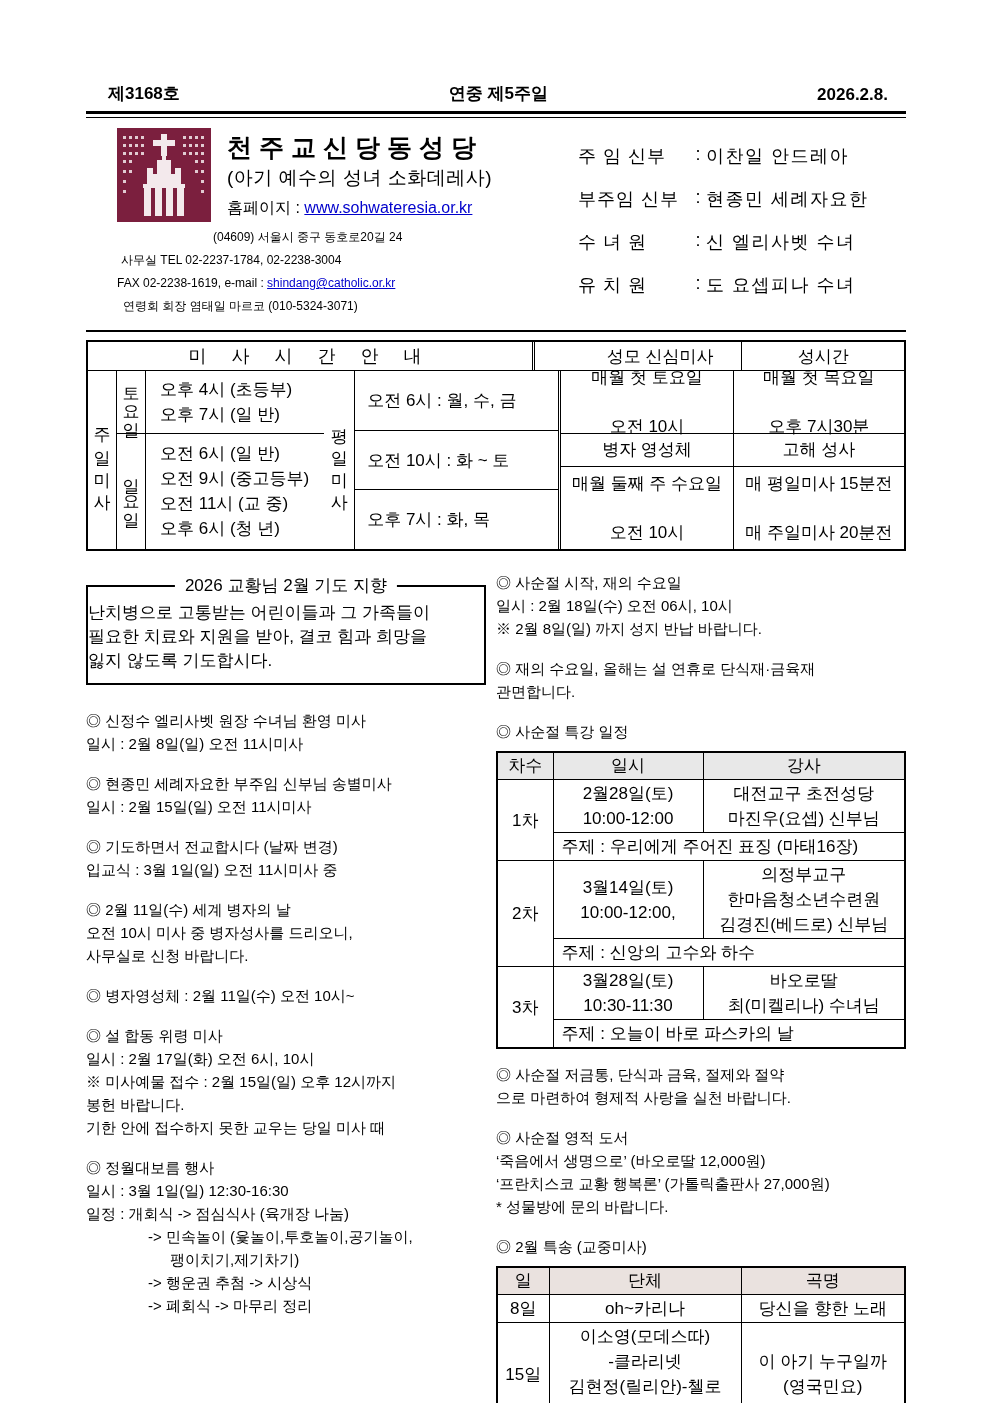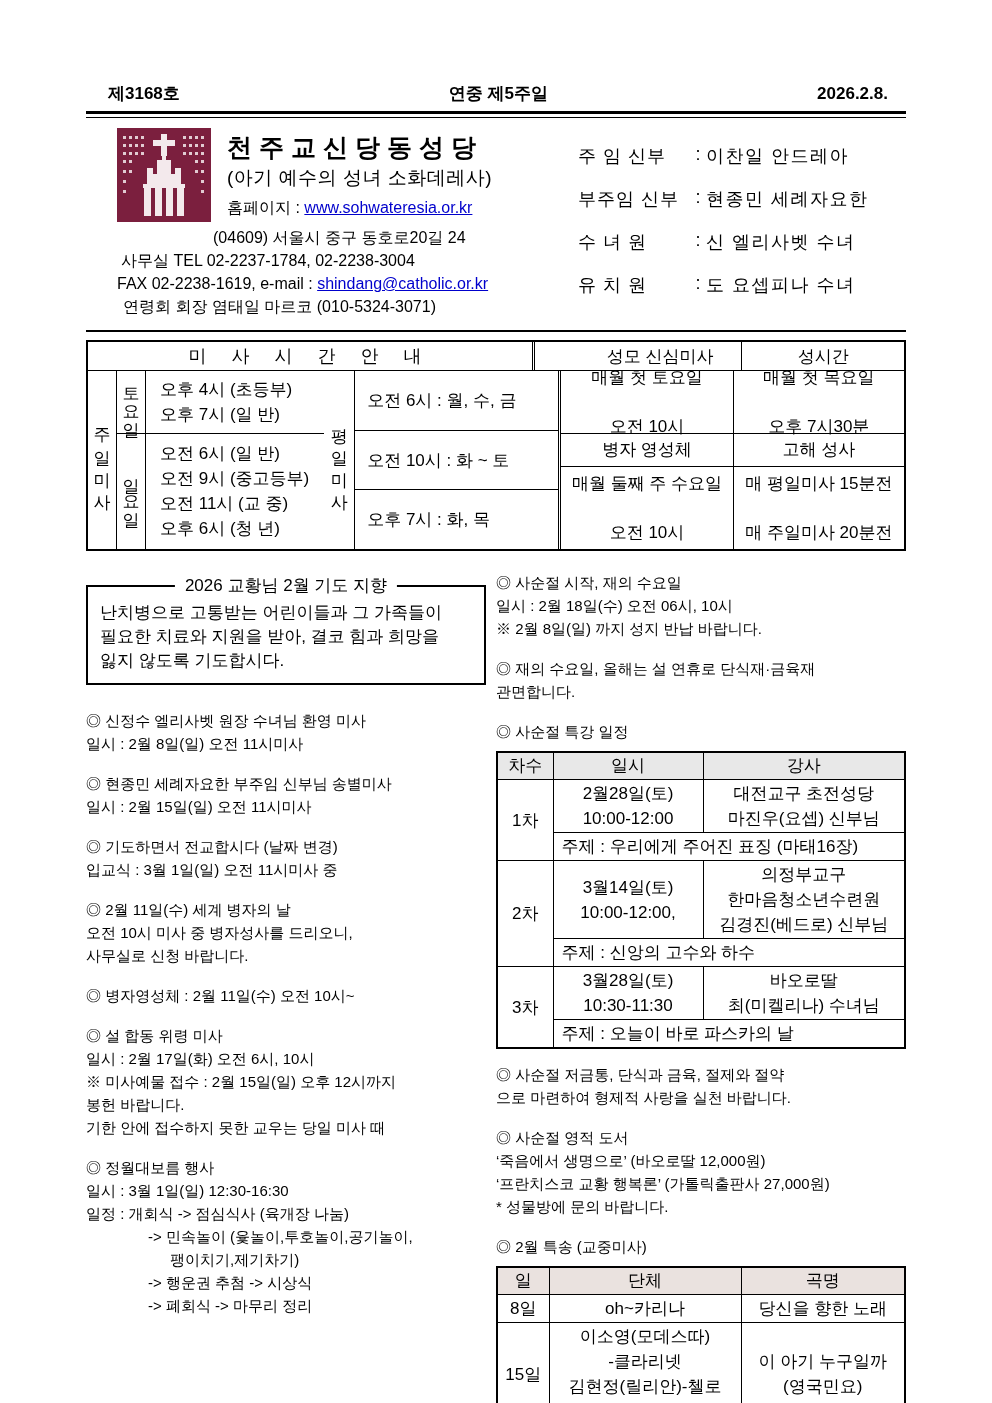--- a/index.html
+++ b/index.html
@@ -1,35 +1,35 @@
 <!DOCTYPE html>
 <html><head>
 <meta charset="utf-8">
 <style>
   html,body{margin:0;padding:0;background:#fff;}
   body{width:992px;height:1403px;overflow:hidden;color:#000;
        font-family:"Liberation Sans",sans-serif;}
   .page{width:820px;margin:0 auto;padding-top:82px;}
 
   
-  .masthead{display:flex;justify-content:space-between;align-items:center;
+  .masthead{display:flex;justify-content:space-between;align-items:flex-end;
             font-weight:bold;font-size:17px;padding:0 18px 0 22px;}
   .rule-double{border-top:3px solid #000;border-bottom:1px solid #000;height:3px;margin-top:6px;}
   .rule-thick{border-top:2px solid #000;margin:4px 0 8px 0;}
 
   
   .header-main{display:flex;justify-content:flex-end;padding:10px 0 8px 0;}
   .hm-left{width:475px;}
   .brand-row{display:flex;gap:16px;}
   .logo-wrap{width:94px;height:94px;flex:0 0 auto;margin-left:14px;}
   .church-name{font-size:25px;font-weight:bold;letter-spacing:7px;line-height:1.2;margin-top:4px;}
   .church-sub{font-size:19px;letter-spacing:.5px;margin-top:3px;}
   .home-row{font-size:16px;margin-top:7px;}
   a.lnk{color:#0000cc;text-decoration:underline;}
-  .addr{font-size:16px;line-height:23px;margin-top:4px;}
+  .addr{font-size:12px;line-height:23px;margin-top:4px;}
   .addr .a1{margin-left:110px;}
   .addr .a2{margin-left:18px;}
   .addr .a3{margin-left:14px;}
   .addr .a4{margin-left:20px;}
   .hm-right{width:328px;padding-top:16px;font-size:18px;}
   .staff-row{display:flex;margin:0 0 19px 0;}
   .staff-row .role{width:112px;letter-spacing:1px;}
   .staff-row .sep{width:16px;text-align:center;}
   .staff-row .name{letter-spacing:1.5px;}
 
@@ -68,21 +68,21 @@
   .col-left{width:400px;}
   .col-right{width:410px;}
   .notice{margin-bottom:17px;font-size:15px;line-height:23px;}
   .notice .nt{}
   .notice .nl{}
   .ind1{margin-left:62px;}
   .ind2{margin-left:84px;}
   .tight{margin-bottom:8px;}
 
   
-  .titled-box{border:2px solid #000;position:relative;padding:14px 10px 10px 12px;
+  .titled-box{border:2px solid #000;position:relative;padding:14px 10px 10px 0;
               margin:14px 0 24px 0;font-size:17px;line-height:24px;}
   .titled-box .tb-title{position:absolute;top:-13px;left:50%;transform:translateX(-50%);
               background:#fff;padding:0 10px;white-space:nowrap;font-size:17px;}
 
   
   table.dtab{border-collapse:collapse;width:100%;font-size:17px;margin:4px 0 14px 0;}
   table.dtab td{border:1px solid #000;text-align:center;padding:1px 3px;line-height:25px;}
   table.dtab{border:2px solid #000;}
   table.dtab tr.thr td{height:24px;line-height:24px;}
   .hdr-gray{background:#e8e8e8;}

